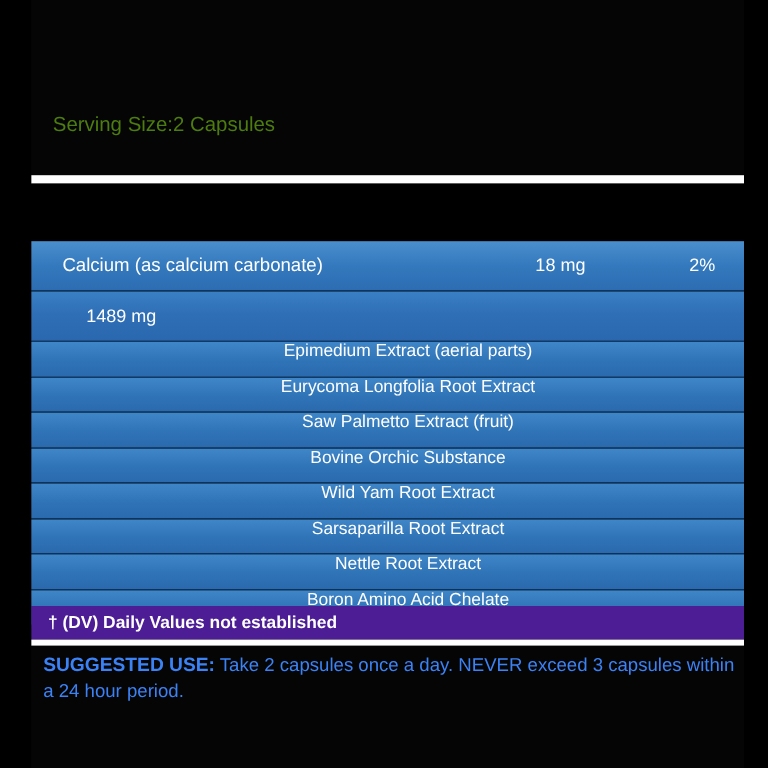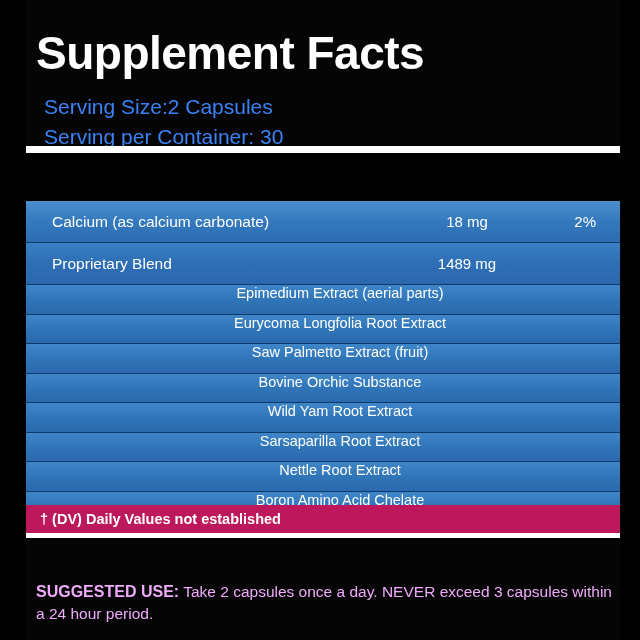--- a/index.html
+++ b/index.html
@@ -29,22 +29,22 @@
     font-weight: bold;
     color: #ffffff;
     letter-spacing: -0.5px;
     line-height: 1;
     white-space: nowrap;
   }
   .serving-block {
     position: absolute;
     left: 44px;
     top: 92px;
-    color: #3b82f6;
-    font-size: 21px;
+    color: #4d7c0f;
+    font-size: 17px;
     line-height: 1.45;
   }
   .rule-top {
     position: absolute;
     left: 26px;
     top: 146px;
     width: 594px;
     height: 7px;
     background: #ffffff;
   }
@@ -106,21 +106,21 @@
   .row.sub .cell-dv {
     padding-right: 36px;
     font-size: 15px;
   }
   .footnote {
     position: absolute;
     left: 26px;
     top: 505px;
     width: 594px;
     height: 28px;
-    background: #be185d;
+    background: #4c1d95;
     color: #ffffff;
     font-size: 14.5px;
     font-weight: bold;
     display: flex;
     align-items: center;
     padding-left: 14px;
     box-sizing: border-box;
   }
   .rule-bottom {
     position: absolute;
@@ -128,24 +128,23 @@
     top: 533px;
     width: 594px;
     height: 5px;
     background: #ffffff;
   }
   .suggested {
     position: absolute;
     left: 36px;
     top: 543px;
     width: 580px;
-    color: #f0abfc;
+    color: #3b82f6;
     font-size: 15.5px;
     line-height: 1.45;
-    margin-top: 37px;
   }
   .suggested b {
     font-weight: bold;
     font-size: 16px;
   }
   .edge-left {
     position: absolute;
     left: 0;
     top: 0;
     width: 26px;
@@ -159,40 +158,37 @@
     width: 20px;
     height: 640px;
     background: #000000;
   }
 </style>
 </head>
 <body>
 
 <div class="panel">
 
-  <div class="title">Supplement Facts</div>
 
   <div class="serving-block">
     <div>Serving Size:2 Capsules</div>
-    <div>Serving per Container: 30</div>
   </div>
 
   <div class="rule-top"></div>
   <div class="gap-black"></div>
 
   <div class="table">
 
     <div class="row major first">
       <div class="cell-name">Calcium (as calcium carbonate)</div>
       <div class="cell-amount">18 mg</div>
       <div class="cell-dv">2%</div>
     </div>
 
     <div class="row major">
-      <div class="cell-name">Proprietary Blend</div>
       <div class="cell-amount">1489 mg</div>
       <div class="cell-dv"></div>
     </div>
 
     <div class="row sub">
       <div class="cell-name">Epimedium Extract (aerial parts)</div>
       <div class="cell-amount"></div>
       <div class="cell-dv">†</div>
     </div>
 

